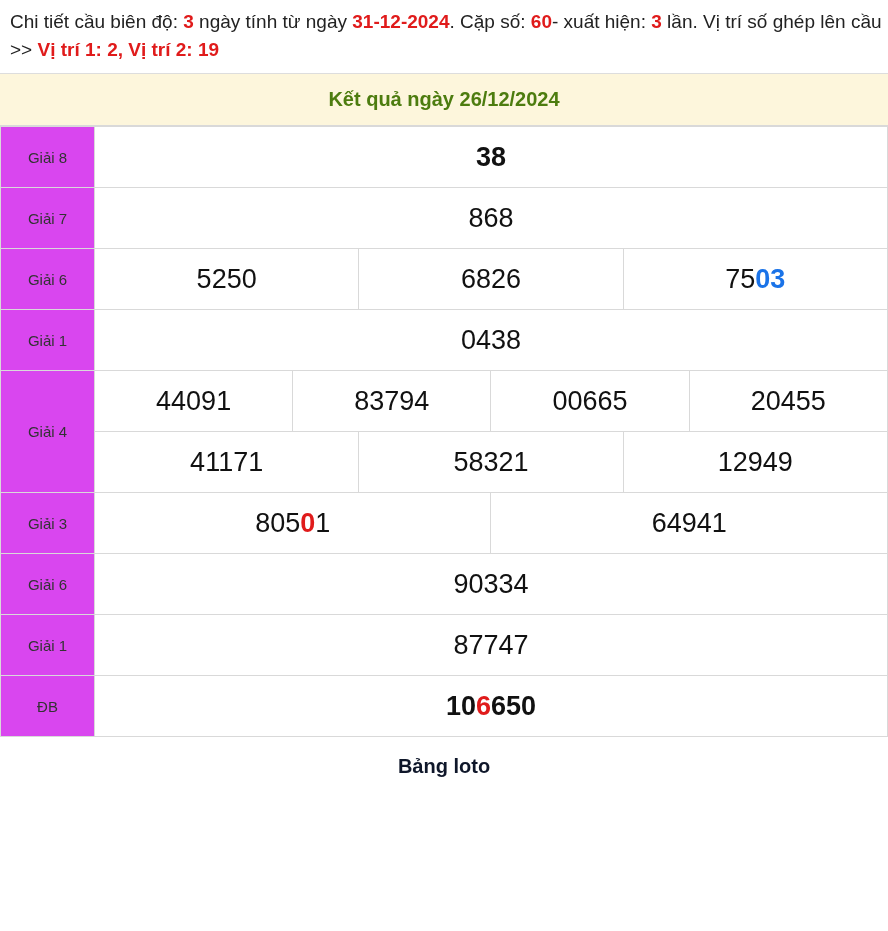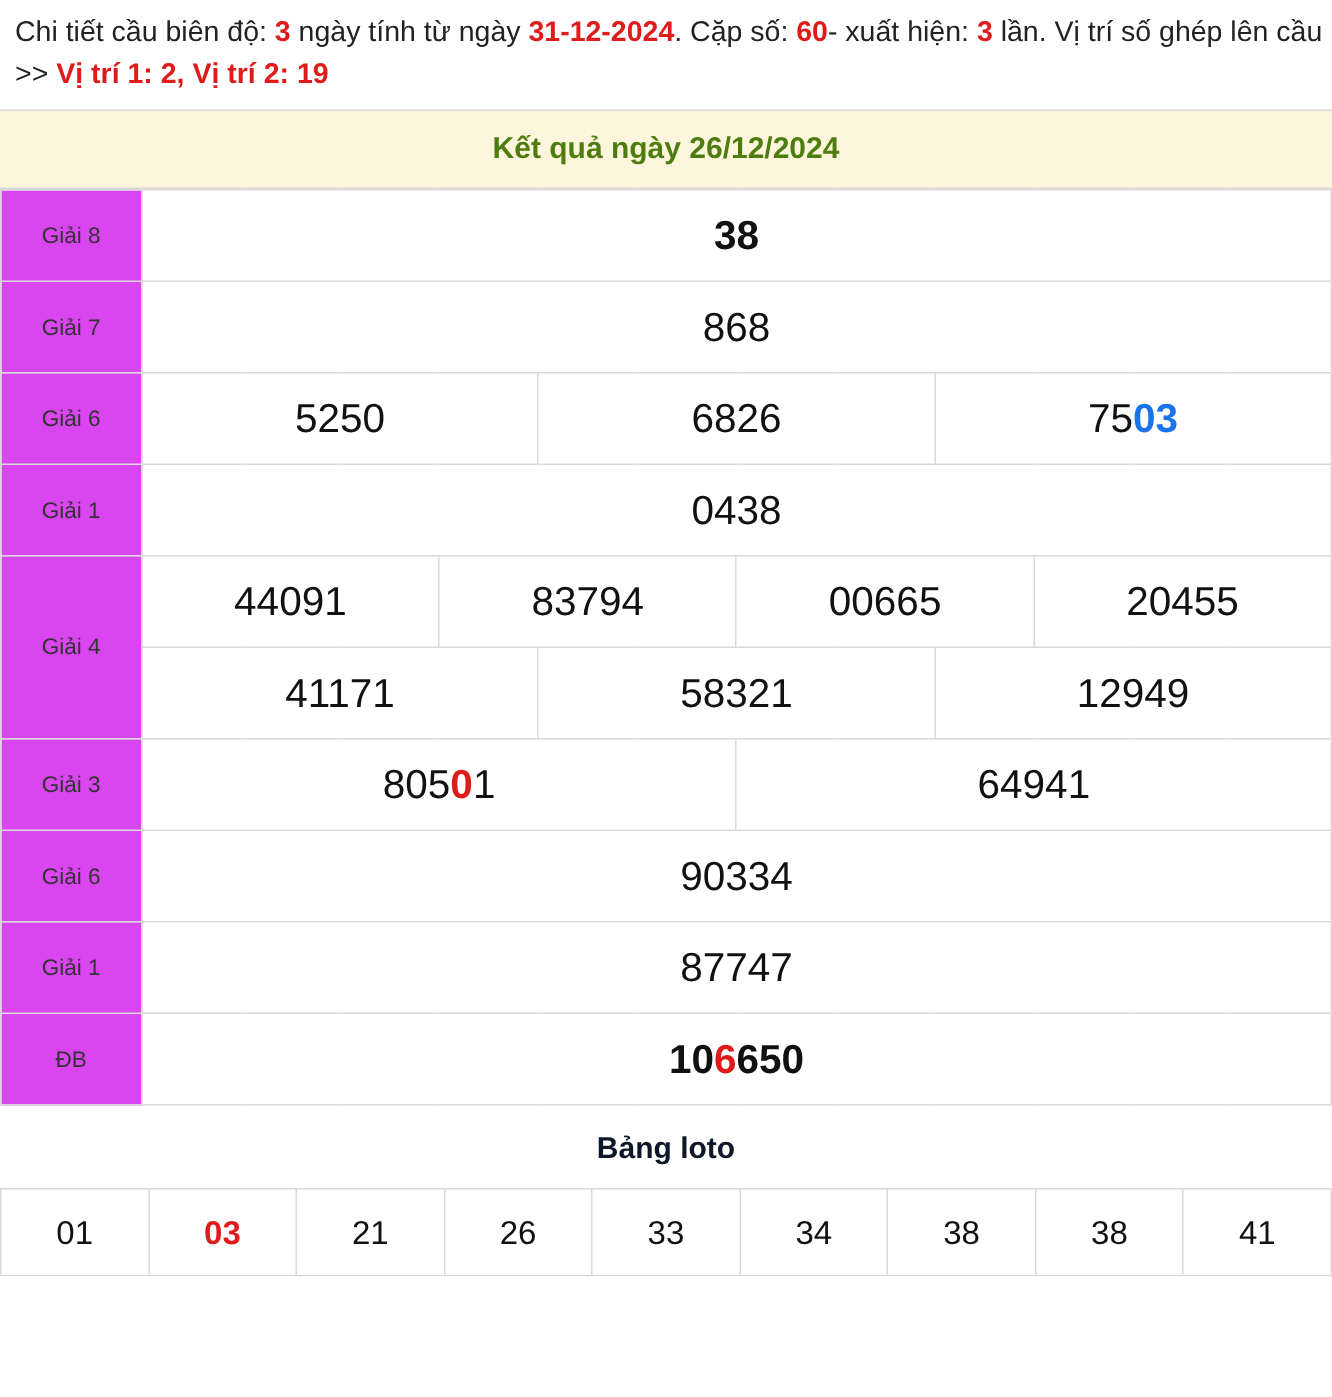--- a/index.html
+++ b/index.html
@@ -144,25 +144,14 @@
         <span>10</span><span style="color:#e01b1b">6</span><span>650</span>
       </td>
     </tr>
   </tbody>
 </table>
 
 <div class="loto-title">Bảng loto</div>
 
 <table class="loto">
   <tbody id="loto-body">
-      <tr>
-        <td>01</td>
-        <td class="mark">03</td>
-        <td>21</td>
-        <td>26</td>
-        <td>33</td>
-        <td>34</td>
-        <td>38</td>
-        <td>38</td>
-        <td>41</td>
-      </tr>
     </tbody>
 </table>
 
 </body></html>

